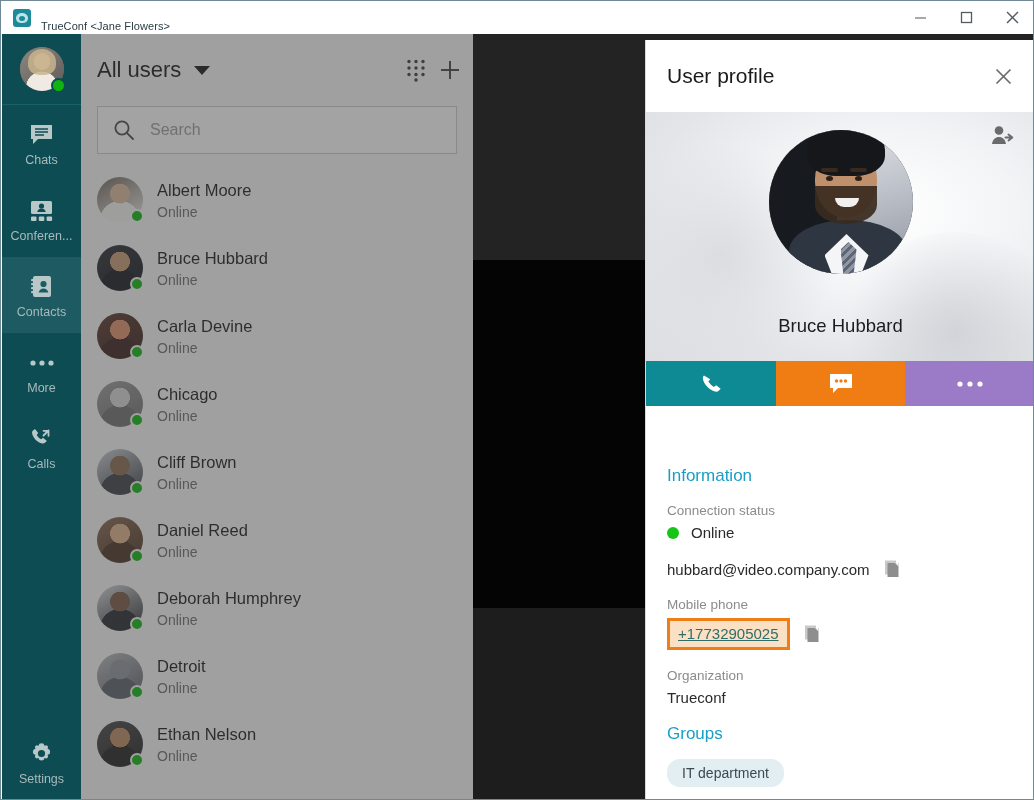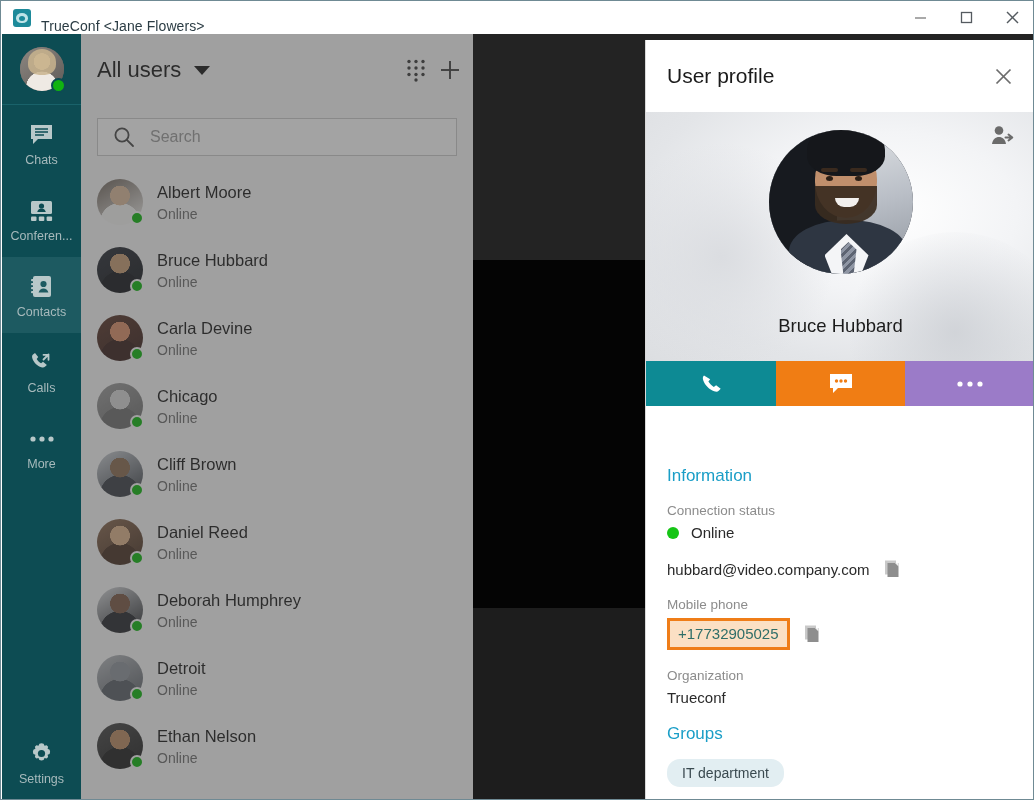--- a/index.html
+++ b/index.html
@@ -52,21 +52,21 @@
   .tb-logo::after {
     content: "";
     position: absolute;
     left: 6px; top: 7px;
     width: 6px; height: 5px;
     border-radius: 50%;
     background: #1d8a9a;
   }
   .tb-title {
     margin-left: 10px;
-    font-size: 14px;
+    font-size: 11px;
     color: #2b3c44;
     letter-spacing: .1px;
     white-space: nowrap;
     margin-top: 16px;
   }
   .tb-spacer { flex: 1 1 auto; }
   .win-btn {
     width: 46px; height: 32px;
     display: flex;
     align-items: center;
@@ -193,22 +193,22 @@
     border-top: 9px solid #1b1b1b;
   }
   .ch-spacer { flex: 1 1 auto; }
   .ch-btn {
     width: 34px; height: 34px;
     display: flex;
     align-items: center;
     justify-content: center;
   }
   .searchbar {
-    margin: 12px 16px;
-    height: 38px;
+    margin: 0 16px;
+    height: 48px;
     border: 1px solid #c8c8c8;
     background: #f7f7f7;
     display: flex;
     align-items: center;
     box-sizing: border-box;
   }
   .searchbar .si {
     width: 52px;
     display: flex;
     align-items: center;
@@ -512,20 +512,21 @@
   }
   .phone-hl {
     display: inline-block;
     border: 3px solid #ef7d18;
     background: #fbe0c4;
     padding: 4px 8px 5px 8px;
     box-sizing: border-box;
   }
   .phone-link {
     color: #2f6e68;
+    text-decoration: underline;
     font-size: 15px;
   }
   .chip {
     display: inline-block;
     background: #e2eef2;
     color: #3a4a50;
     font-size: 14px;
     border-radius: 13px;
     padding: 6px 15px;
   }
@@ -604,37 +605,37 @@
           <rect x="3" y="18" width="4" height="2.2" rx="1" fill="#b8c8c9"></rect>
           <circle cx="15.5" cy="11" r="3.1" fill="#1d5a61"></circle>
           <path d="M10.6 19.5c.7-2.7 2.7-4.1 4.9-4.1s4.2 1.4 4.9 4.1z" fill="#1d5a61"></path>
         </svg>
       </div>
       <div class="ri-label">Contacts</div>
     </div>
 
     <div class="rail-item">
       <div class="ri-icon">
-        <svg width="28" height="27" viewBox="0 0 28 27">
-          <path d="M5 5.5c-1.1 1.1-1.1 2.4-.6 3.9 1.2 3.8 5 7.7 8.9 8.9 1.5.5 2.8.4 3.9-.7l1.7-1.7-3.9-3.1-1.9 1.5c-1.8-1-3.4-2.6-4.4-4.4l1.5-1.9L7 4z" fill="#b8c8c9"></path>
-          <path d="M20.5 5.5l-5 5M15.5 5.8h5v5" stroke="#b8c8c9" stroke-width="1.8" fill="none" stroke-linecap="round"></path>
-        </svg>
-      </div>
-      <div class="ri-label">Calls</div>
-    </div>
-
-    <div class="rail-item">
-      <div class="ri-icon">
         <svg width="28" height="10" viewBox="0 0 28 10">
           <circle cx="5" cy="5" r="2.6" fill="#b8c8c9"></circle>
           <circle cx="14" cy="5" r="2.6" fill="#b8c8c9"></circle>
           <circle cx="23" cy="5" r="2.6" fill="#b8c8c9"></circle>
         </svg>
       </div>
       <div class="ri-label">More</div>
+    </div>
+
+    <div class="rail-item">
+      <div class="ri-icon">
+        <svg width="28" height="27" viewBox="0 0 28 27">
+          <path d="M5 5.5c-1.1 1.1-1.1 2.4-.6 3.9 1.2 3.8 5 7.7 8.9 8.9 1.5.5 2.8.4 3.9-.7l1.7-1.7-3.9-3.1-1.9 1.5c-1.8-1-3.4-2.6-4.4-4.4l1.5-1.9L7 4z" fill="#b8c8c9"></path>
+          <path d="M20.5 5.5l-5 5M15.5 5.8h5v5" stroke="#b8c8c9" stroke-width="1.8" fill="none" stroke-linecap="round"></path>
+        </svg>
+      </div>
+      <div class="ri-label">Calls</div>
     </div>
 
     <div class="rail-grow"></div>
 
     <div class="rail-item">
       <div class="ri-icon">
         <svg width="27" height="27" viewBox="0 0 27 27">
           <path d="M13.5 3.2l2.1.5.9 2 2.1-.5 1.5 1.5-.5 2.1 2 .9.5 2.1-.5 2.1-2 .9.5 2.1-1.5 1.5-2.1-.5-.9 2-2.1.5-2.1-.5-.9-2-2.1.5-1.5-1.5.5-2.1-2-.9-.5-2.1.5-2.1 2-.9-.5-2.1 1.5-1.5 2.1.5.9-2z" fill="#b8c8c9"></path>
           <circle cx="13.5" cy="13.5" r="3.6" fill="#0d4c53"></circle>
         </svg>

